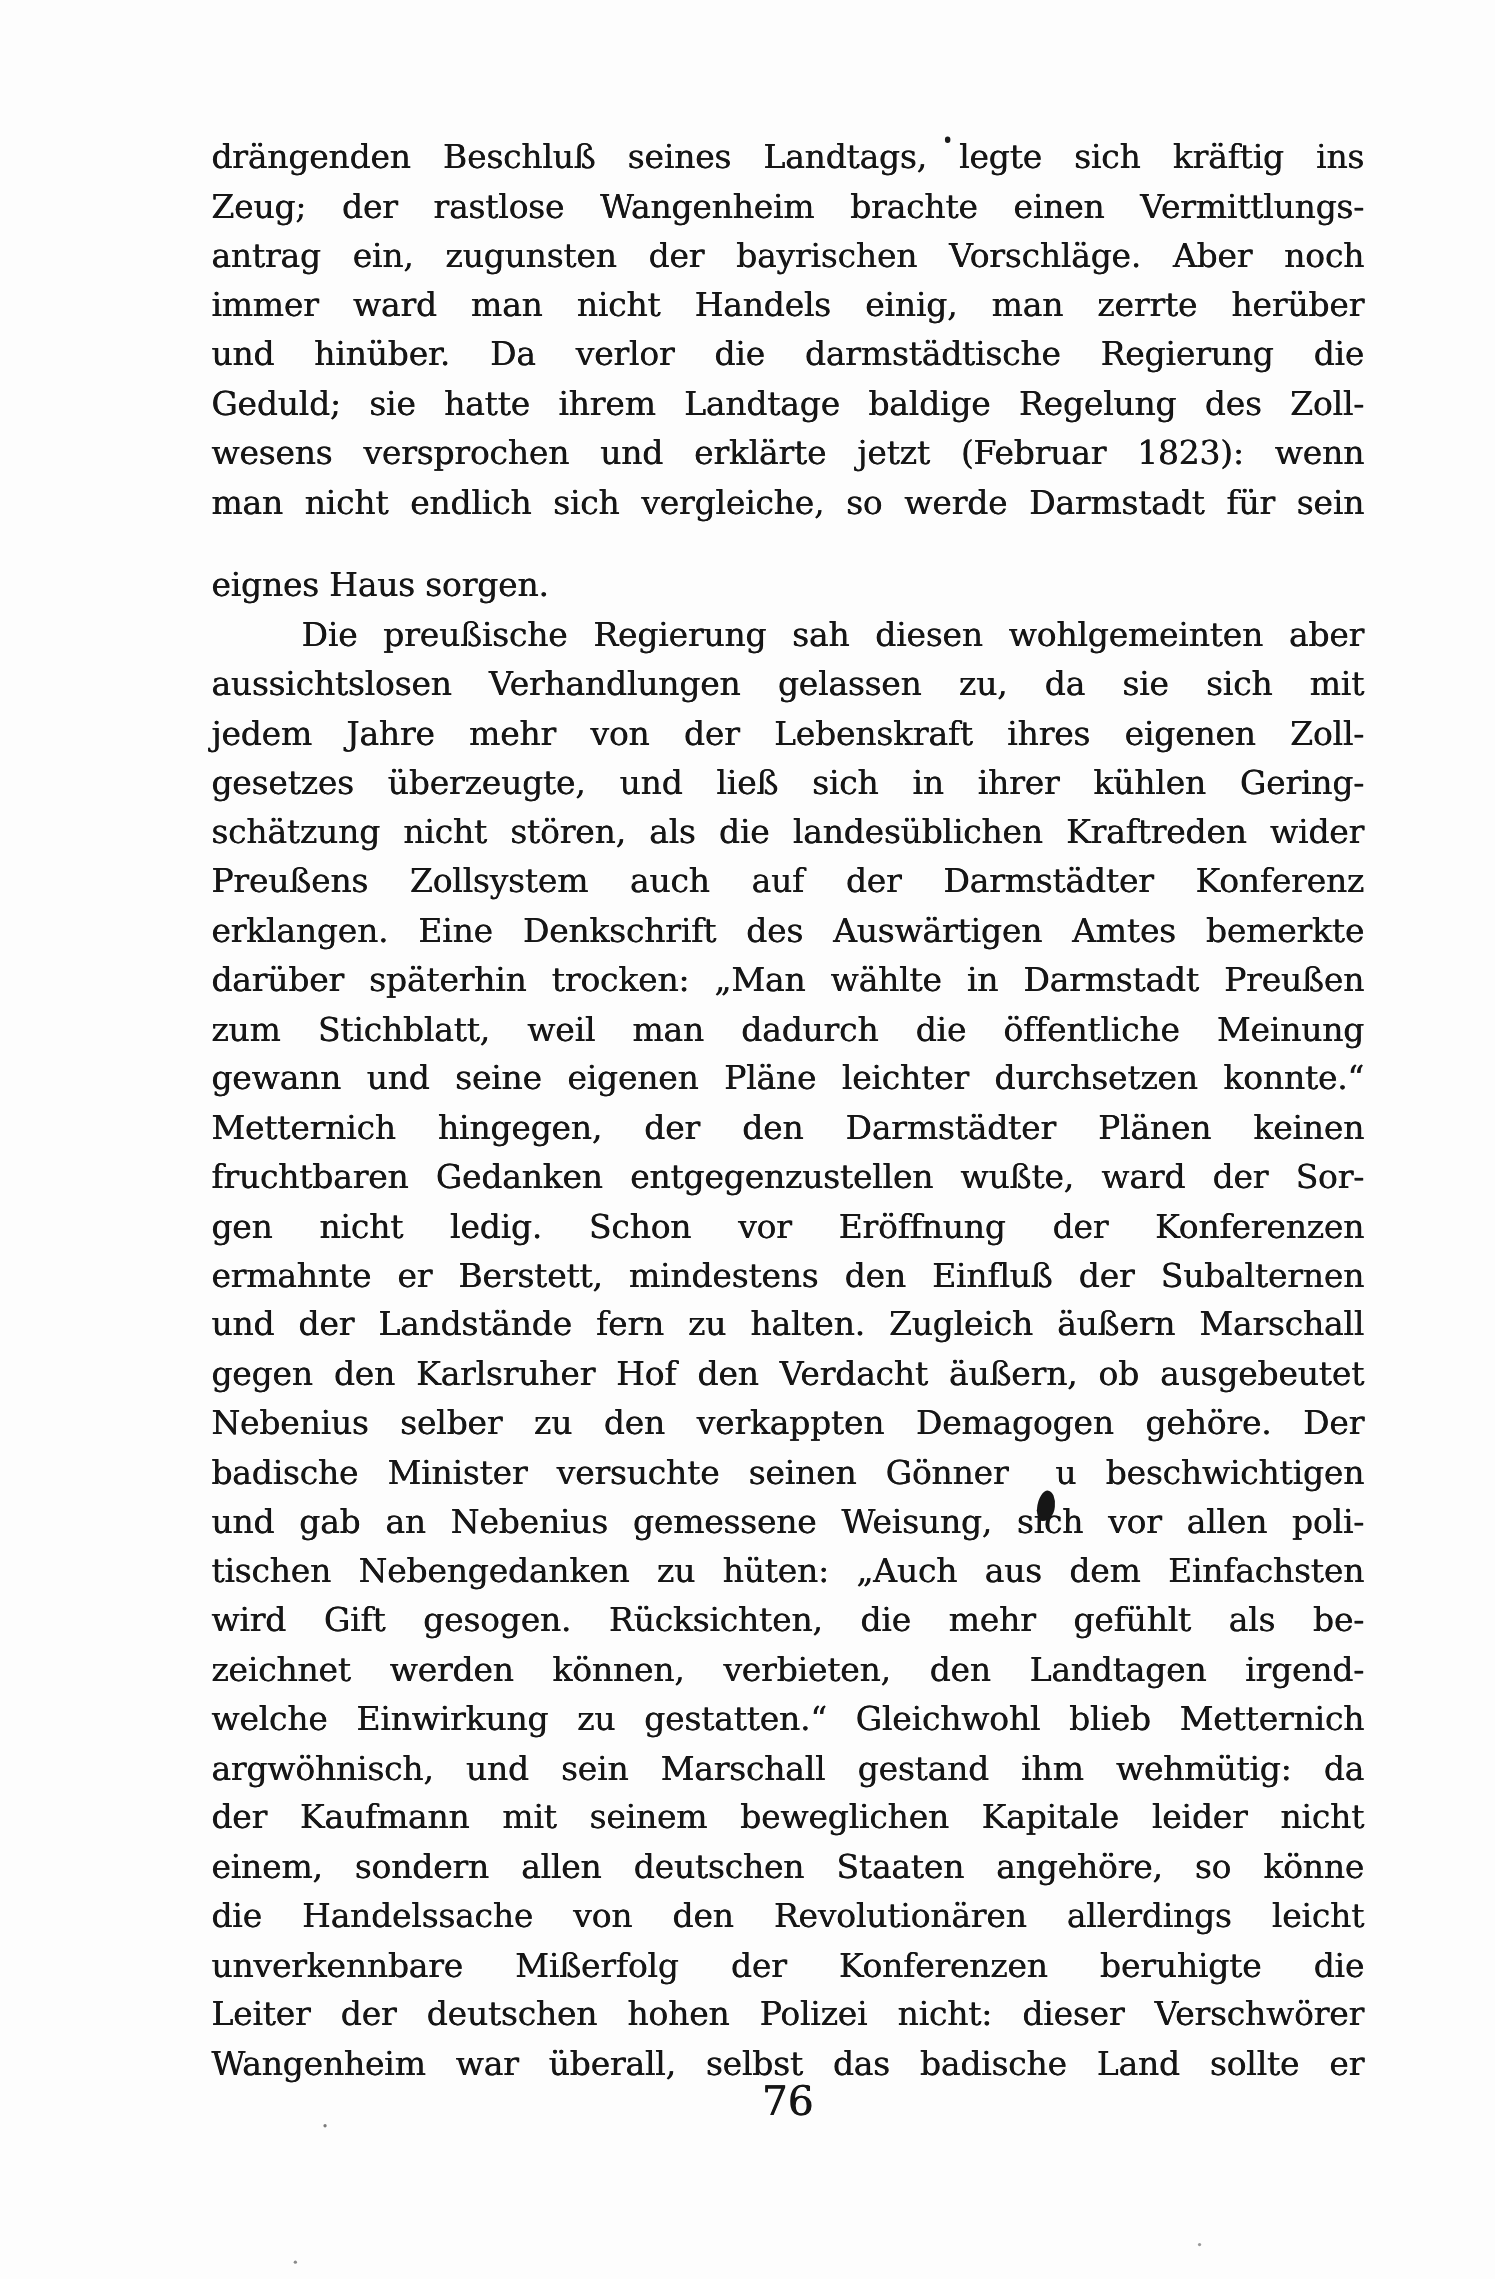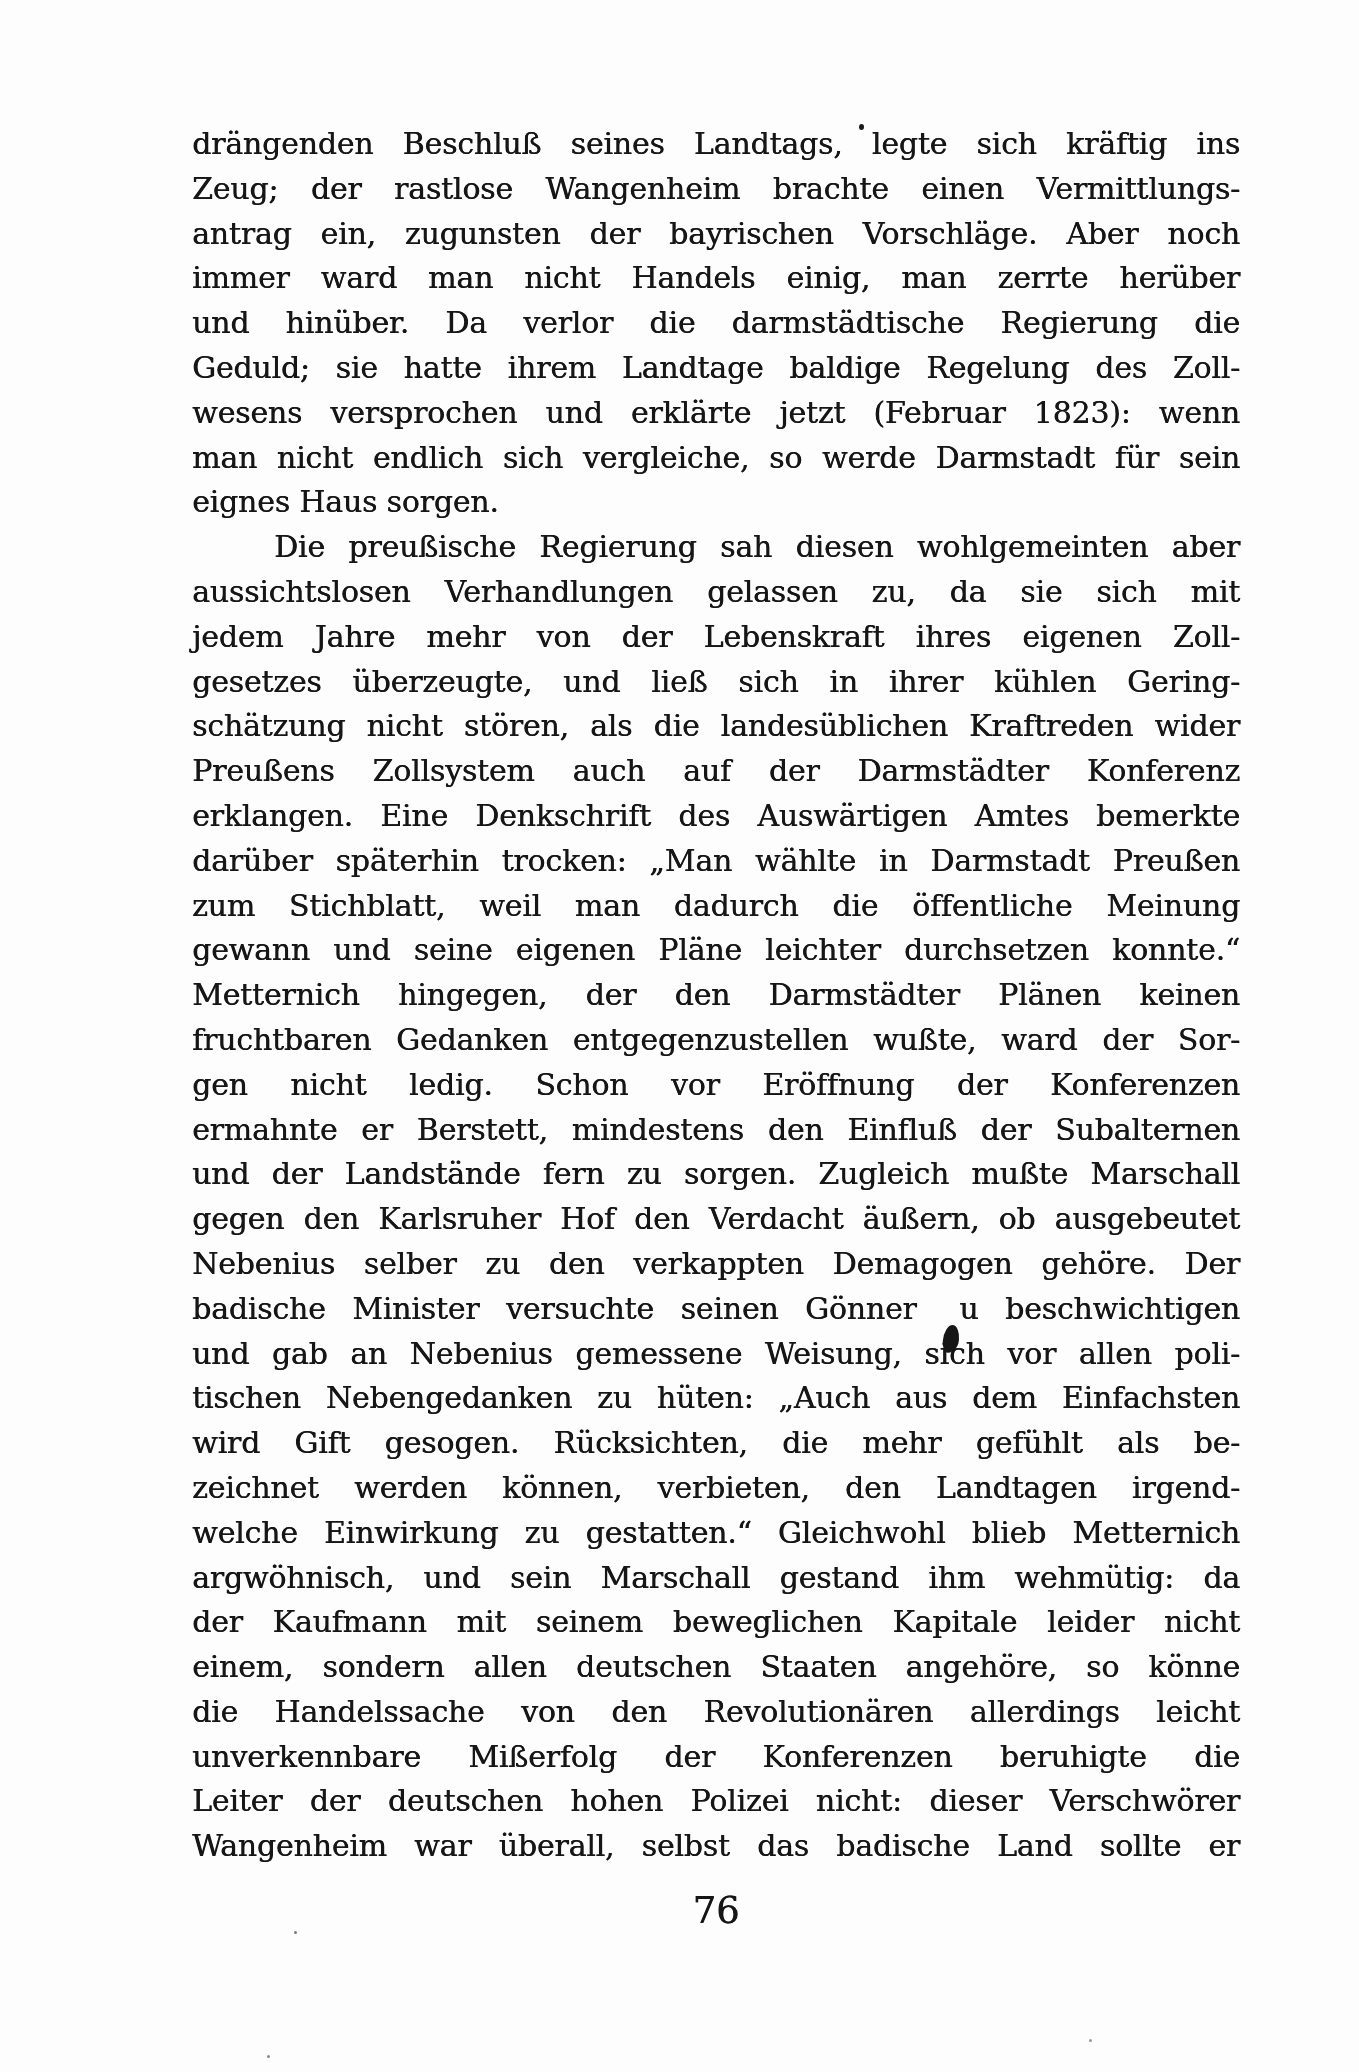--- a/index.html
+++ b/index.html
@@ -28,20 +28,21 @@
     text-align:justify;
     text-align-last:justify;
     height:44.8px;
     white-space:nowrap;
   }
   
   .line{white-space:normal;}
   .par-end{
     text-align:center;
     text-align-last:left;
+    margin-top:31px;
   }
   .indent{
     text-indent:82px;
   }
   .ink-blot{
     display:inline-block;
     width:16px;height:28px;
     font-size:0;
     line-height:0;
     background:#161616;
@@ -89,21 +90,21 @@
     <div class="line">schätzung nicht stören, als die landesüblichen Kraftreden wider</div>
     <div class="line">Preußens Zollsystem auch auf der Darmstädter Konferenz</div>
     <div class="line">erklangen. Eine Denkschrift des Auswärtigen Amtes bemerkte</div>
     <div class="line">darüber späterhin trocken: „Man wählte in Darmstadt Preußen</div>
     <div class="line">zum Stichblatt, weil man dadurch die öffentliche Meinung</div>
     <div class="line">gewann und seine eigenen Pläne leichter durchsetzen konnte.“</div>
     <div class="line">Metternich hingegen, der den Darmstädter Plänen keinen</div>
     <div class="line">fruchtbaren Gedanken entgegenzustellen wußte, ward der Sor-</div>
     <div class="line">gen nicht ledig. Schon vor Eröffnung der Konferenzen</div>
     <div class="line">ermahnte er Berstett, mindestens den Einfluß der Subalternen</div>
-    <div class="line">und der Landstände fern zu sorgen. Zugleich mußte Marschall</div>
+    <div class="line">und der Landstände fern zu halten. Zugleich äußern Marschall</div>
     <div class="line">gegen den Karlsruher Hof den Verdacht äußern, ob ausgebeutet</div>
     <div class="line">Nebenius selber zu den verkappten Demagogen gehöre. Der</div>
     <div class="line"><span>badische Minister versuchte seinen Gönner </span><span class="ink-blot">z</span><span>u beschwichtigen</span></div>
     <div class="line">und gab an Nebenius gemessene Weisung, sich vor allen poli-</div>
     <div class="line">tischen Nebengedanken zu hüten: „Auch aus dem Einfachsten</div>
     <div class="line">wird Gift gesogen. Rücksichten, die mehr gefühlt als be-</div>
     <div class="line">zeichnet werden können, verbieten, den Landtagen irgend-</div>
     <div class="line">welche Einwirkung zu gestatten.“ Gleichwohl blieb Metternich</div>
     <div class="line">argwöhnisch, und sein Marschall gestand ihm wehmütig: da</div>
     <div class="line">der Kaufmann mit seinem beweglichen Kapitale leider nicht</div>

